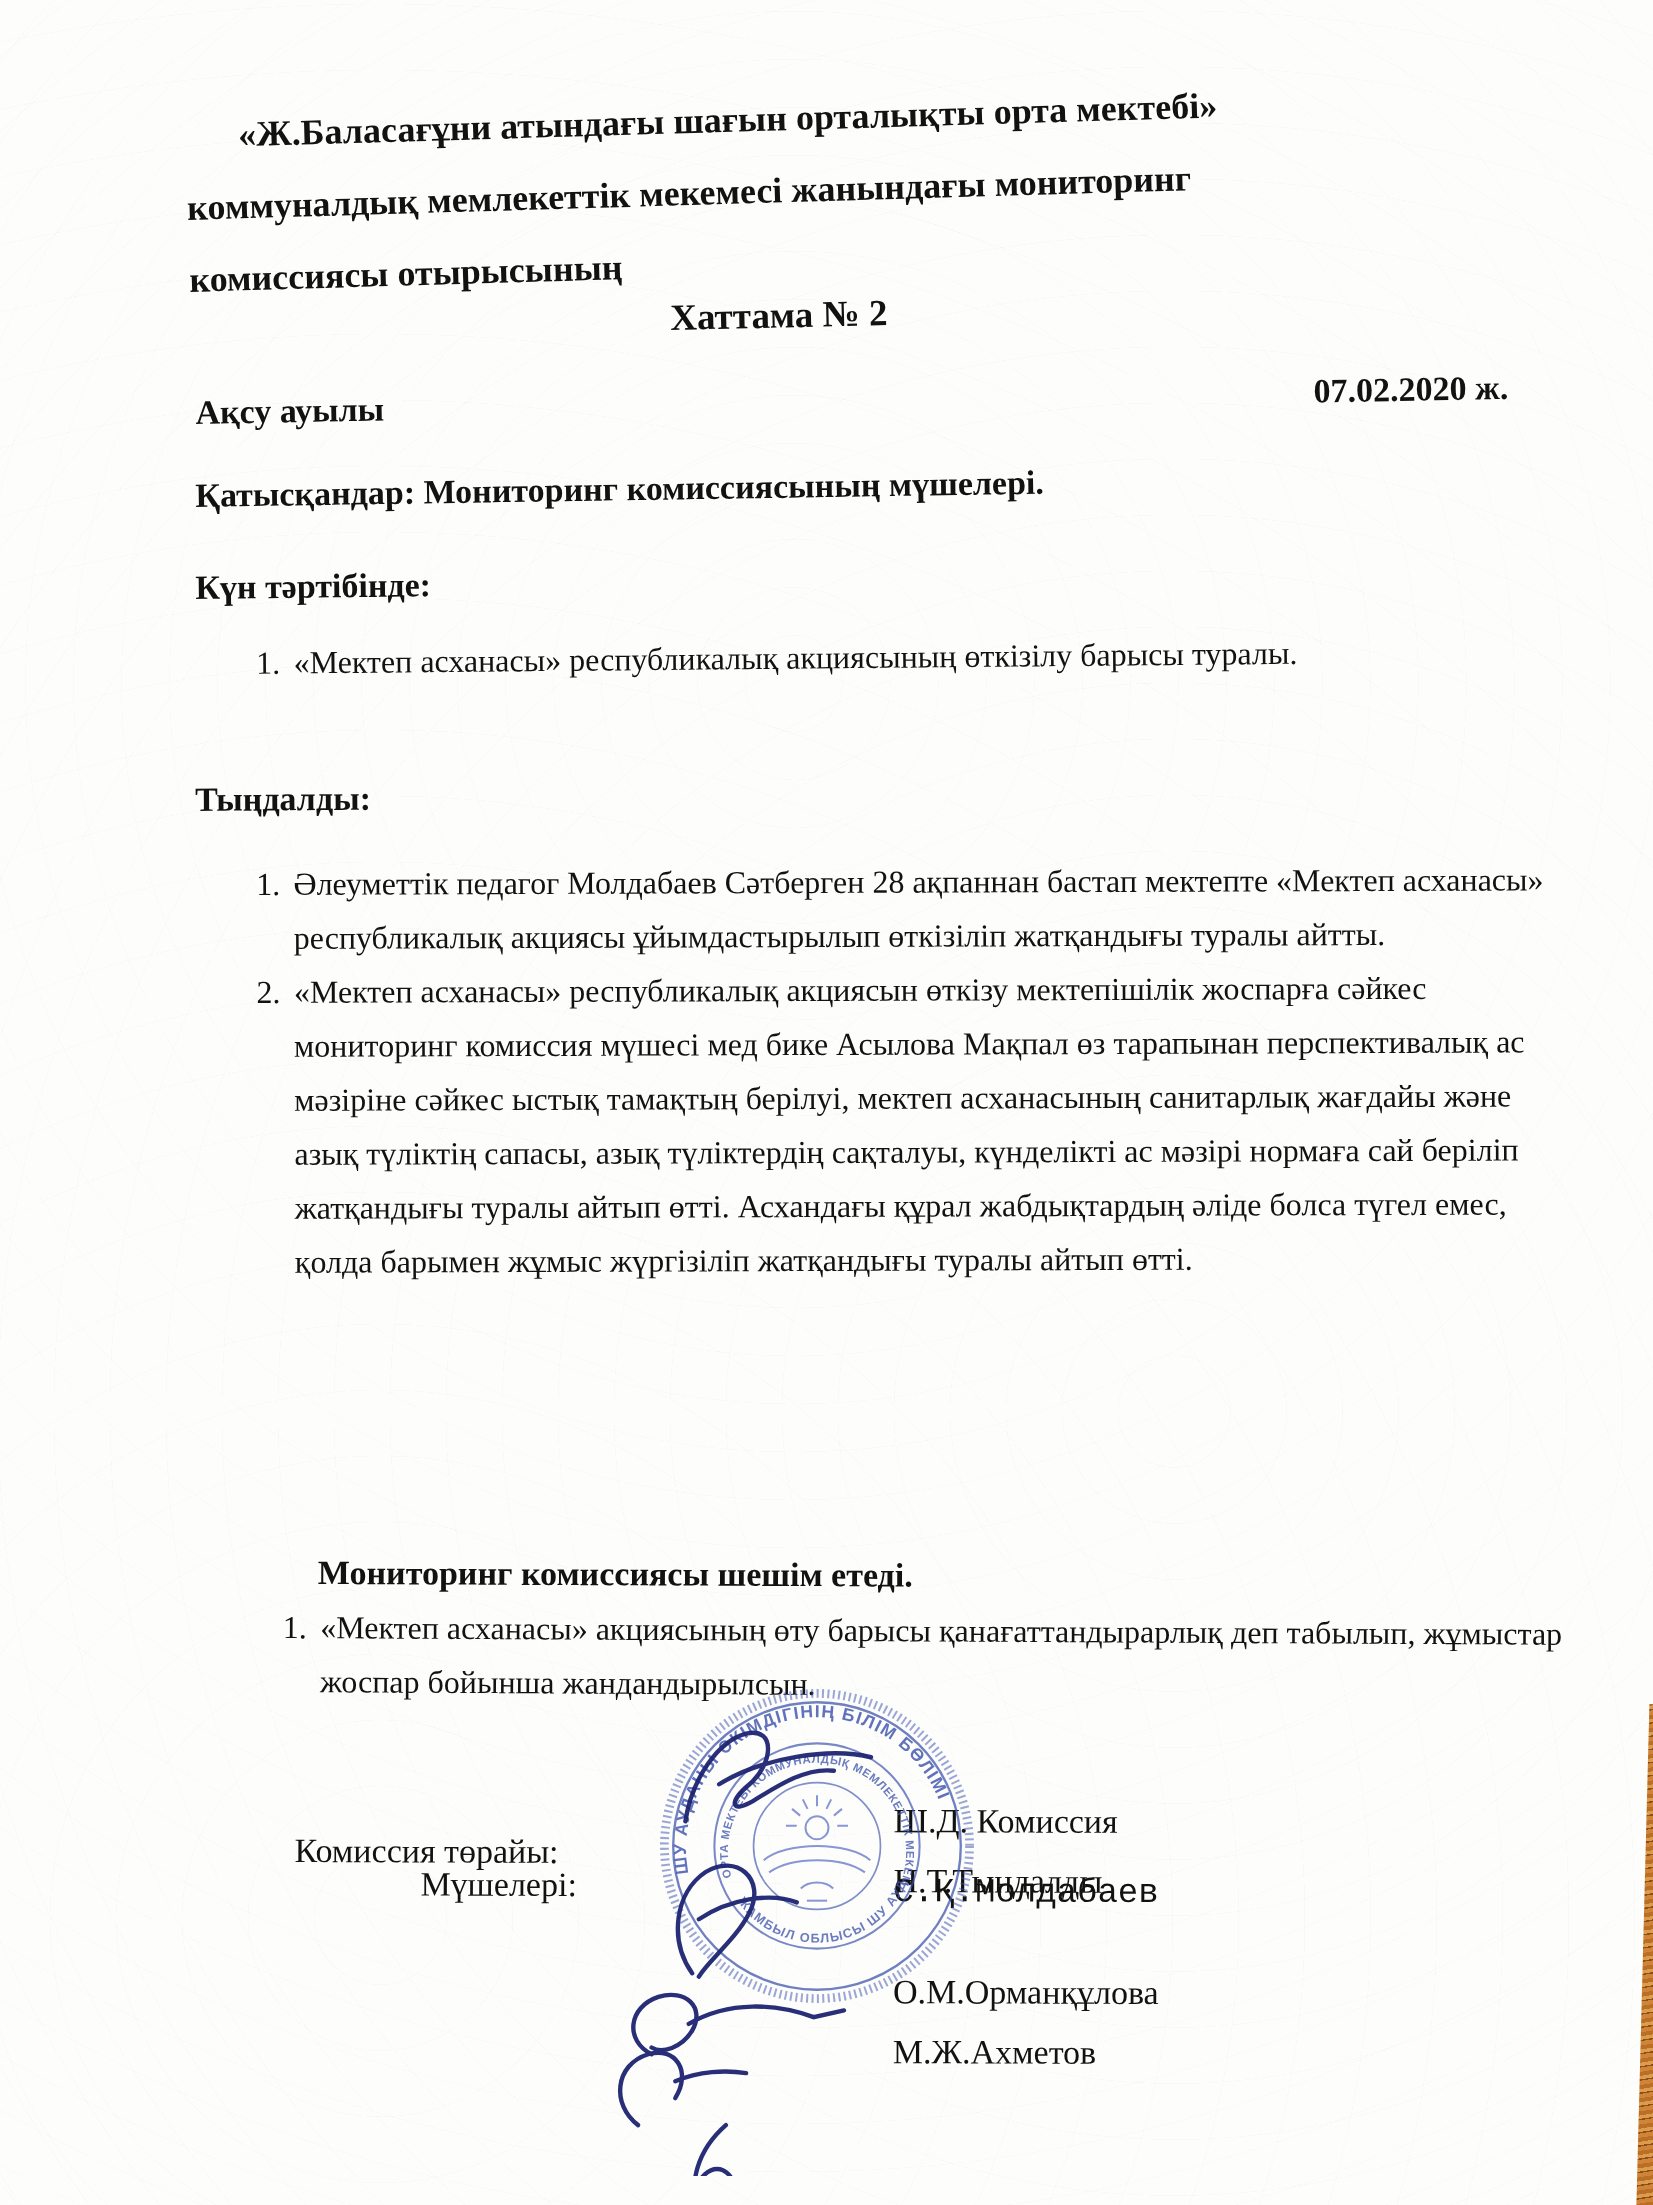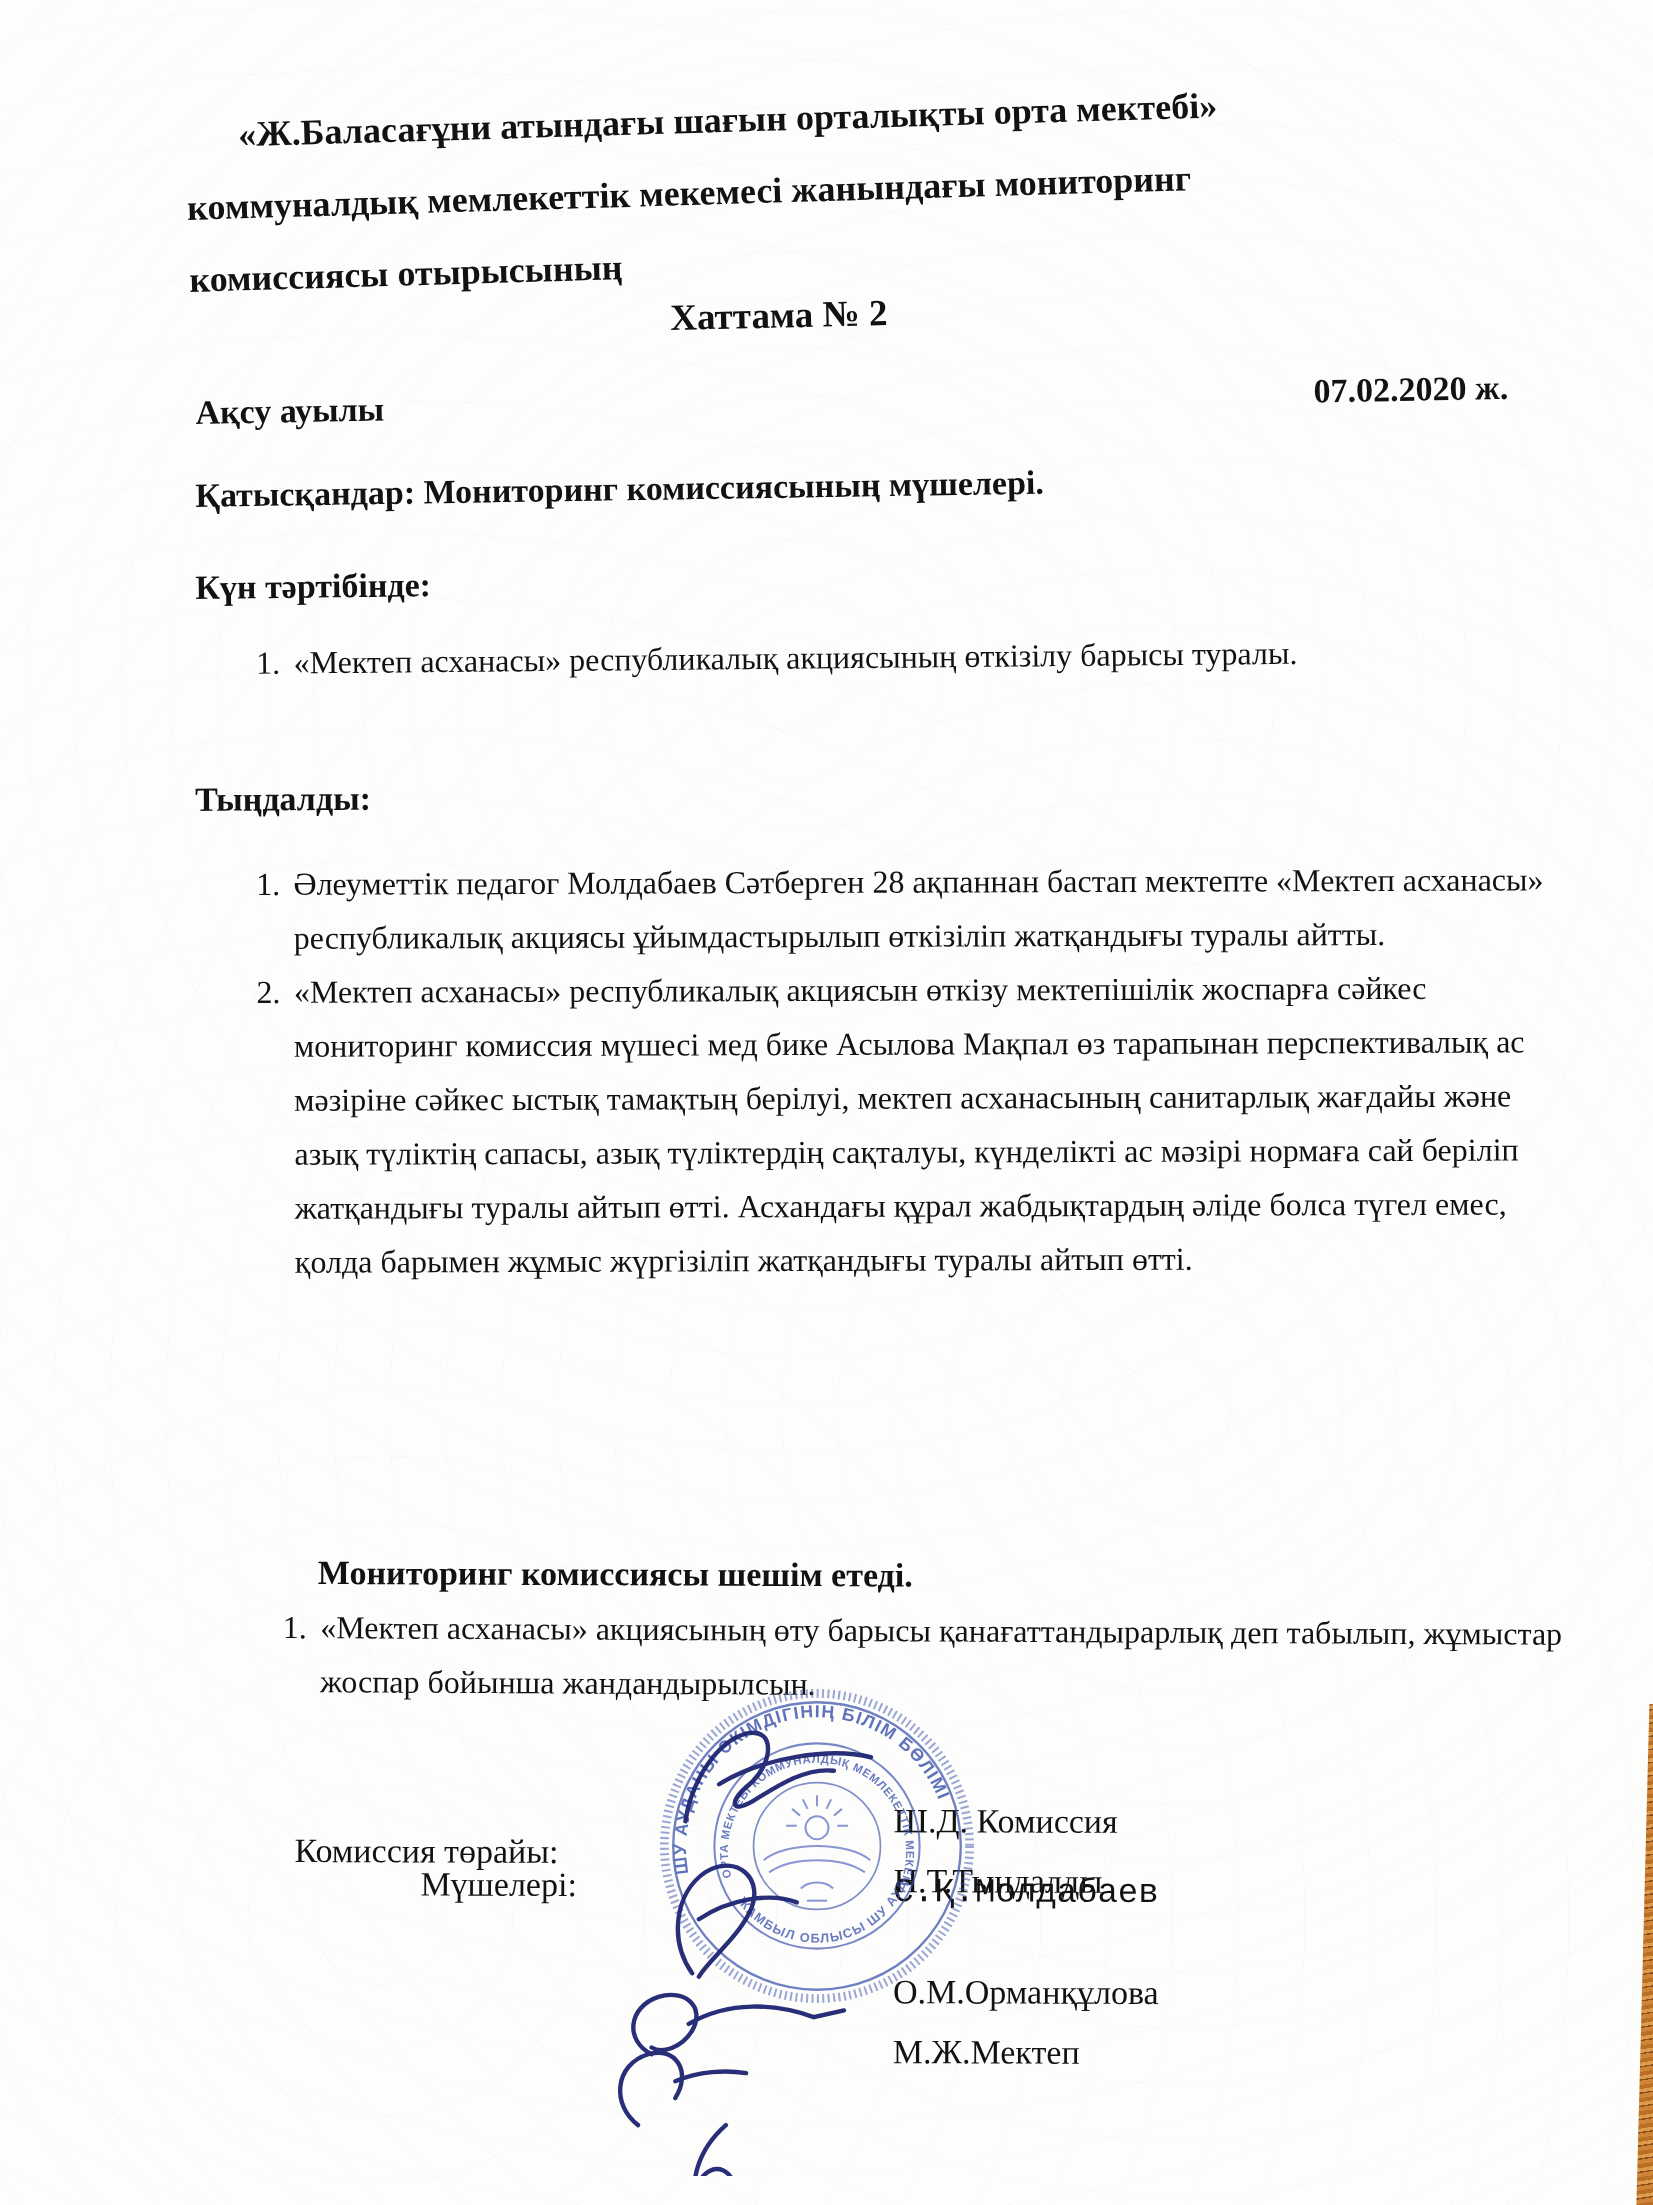--- a/index.html
+++ b/index.html
@@ -117,21 +117,21 @@
     <li>«Мектеп асханасы» акциясының өту барысы қанағаттандырарлық деп табылып, жұмыстар жоспар бойынша жандандырылсын.</li>
   </ol>
 
   <div class="blk signblock" style="transform:rotate(0.2deg);">
     <div class="lbl lbl-chair">Комиссия төрайы:</div>
     <div class="lbl lbl-members">Мүшелері:</div>
     <div class="nm nm-0">Ш.Д. Комиссия</div>
     <div class="nm nm-1">Н.Т.Тыңдалды</div>
     <div class="nm nm-2">О.М.Орманқұлова</div>
     <div class="nm nm-3">С.Қ.Молдабаев</div>
-    <div class="nm nm-4">М.Ж.Мектеп</div>
+    <div class="nm nm-4">М.Ж.Ахметов</div>
   </div>
 
   <svg class="stamp" viewBox="0 0 474 474">
     <g stroke="#3c52ae" fill="none">
       <circle cx="237" cy="237" r="226" stroke-width="13" stroke-dasharray="3 5" opacity=".55"></circle>
       <circle cx="237" cy="237" r="213" stroke-width="3.5" opacity=".8"></circle>
       <circle cx="237" cy="237" r="152" stroke-width="3" opacity=".75"></circle>
       <circle cx="237" cy="237" r="94" stroke-width="2.5" opacity=".7"></circle>
     </g>
     <defs>

